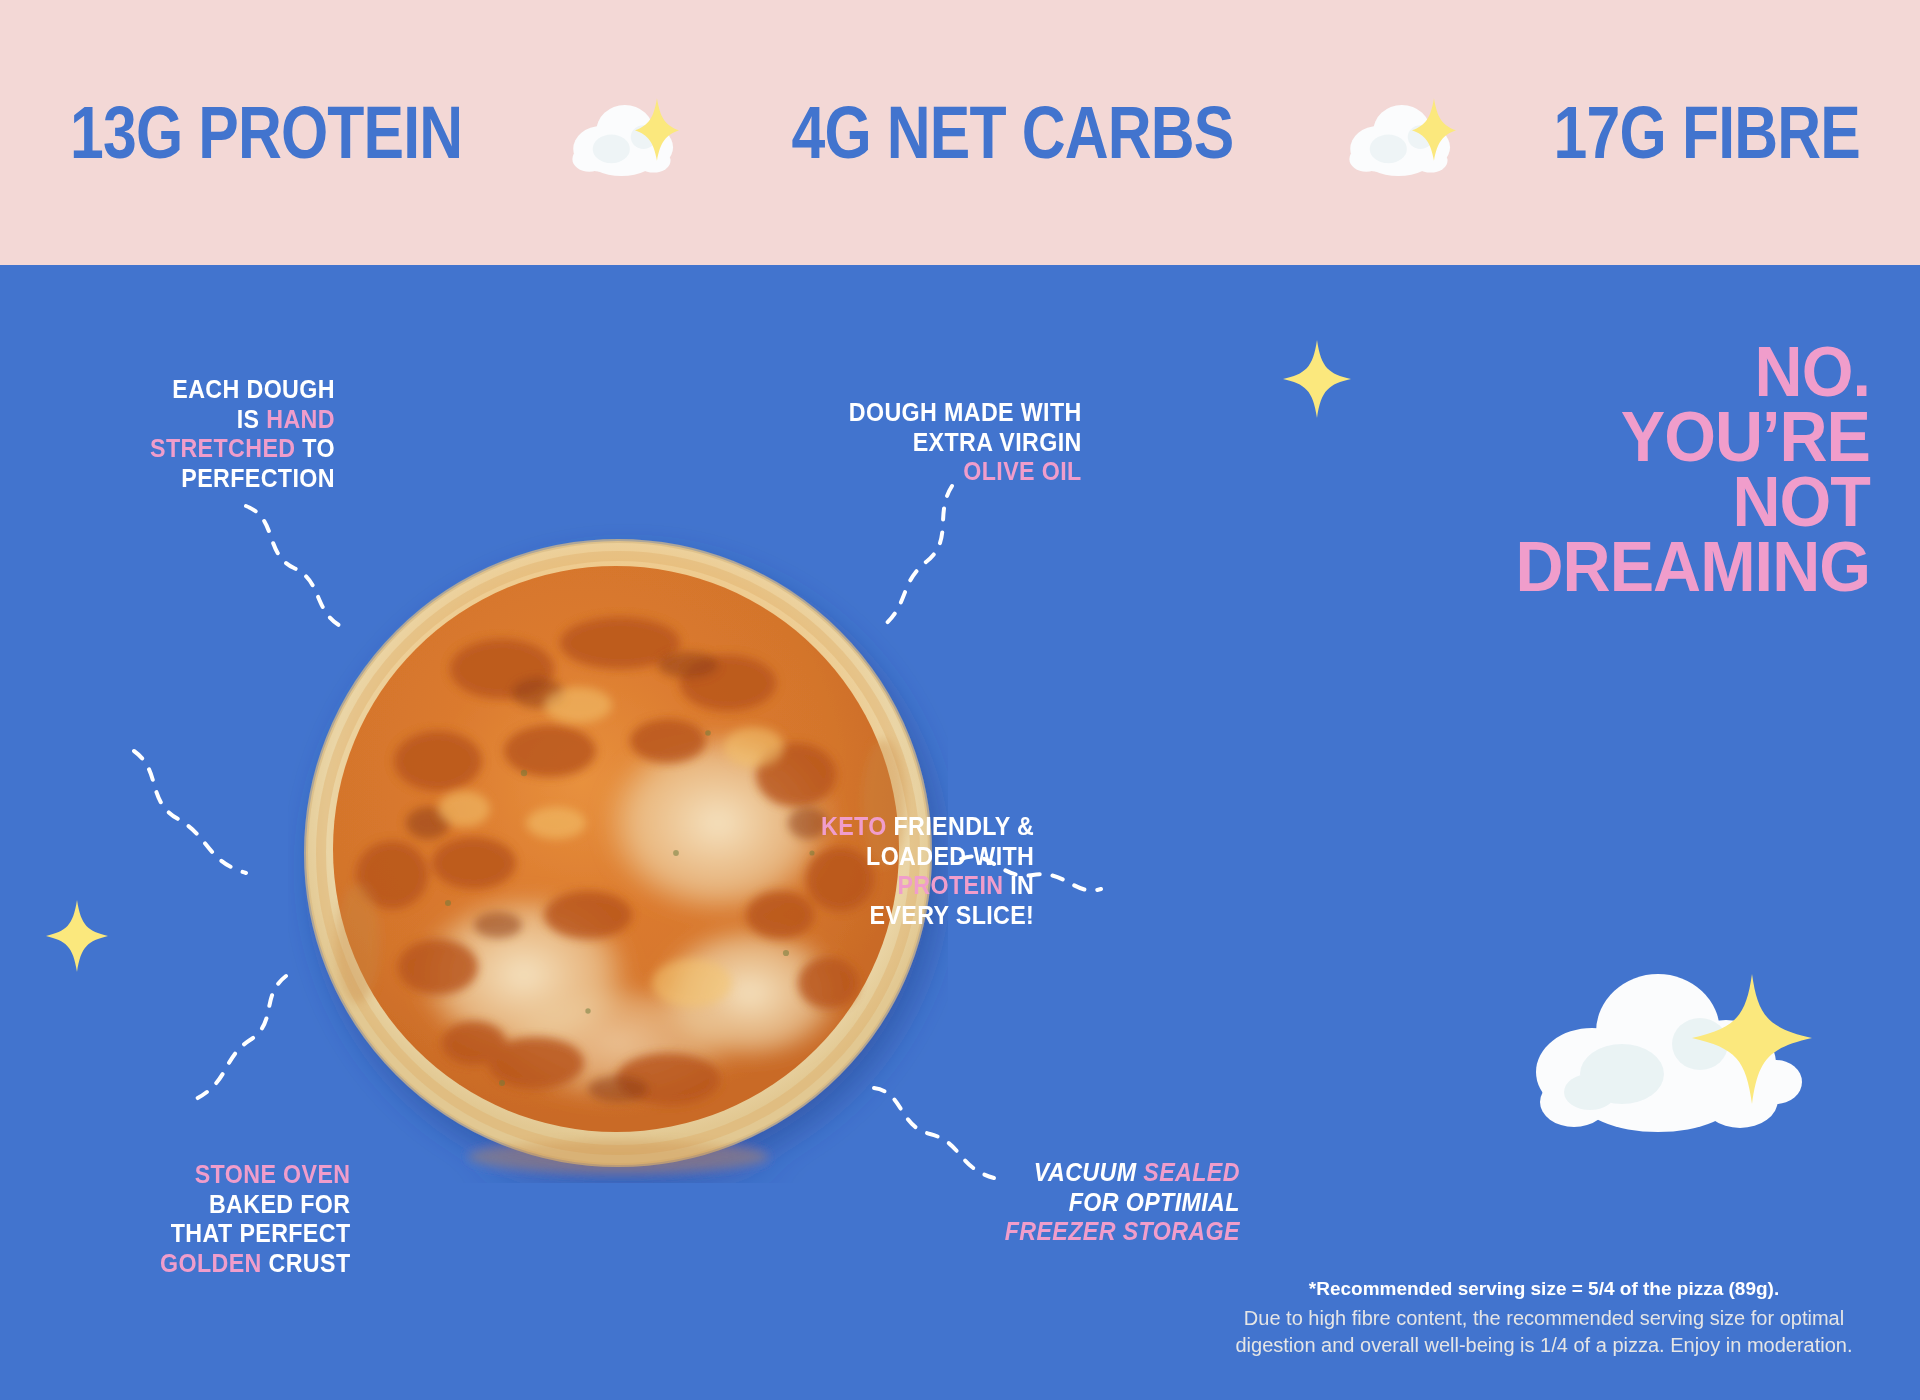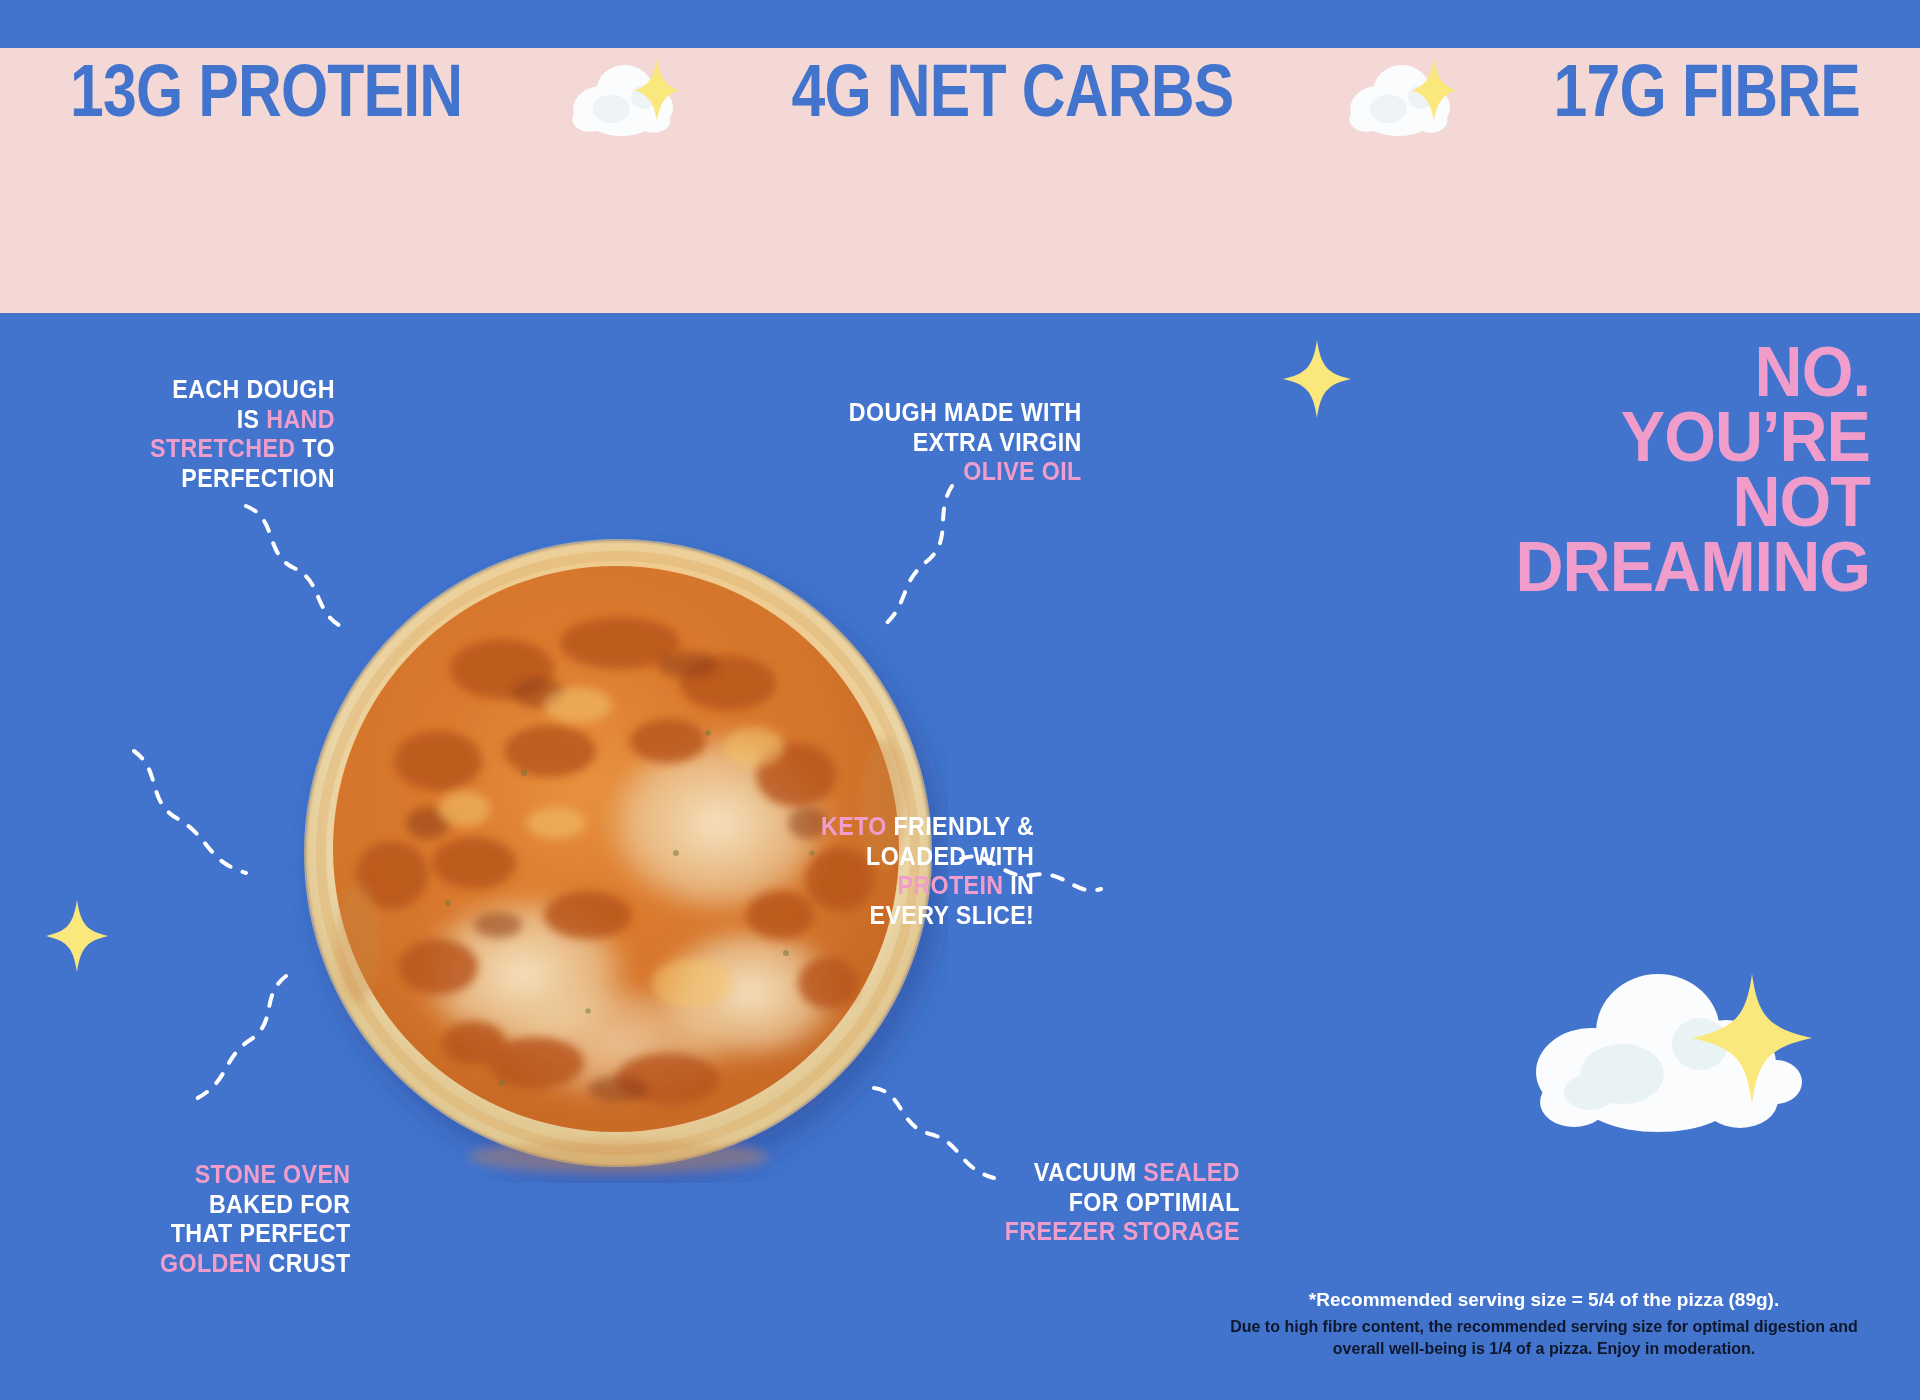--- a/index.html
+++ b/index.html
@@ -14,23 +14,22 @@
     position:relative;
     width:1920px; height:1400px;
     background:#4274CE;
   }
 
   
   .banner {
     position:absolute; left:0; top:0;
     width:1920px; height:265px;
     background:#F3D8D6;
-    display:flex; align-items:flex-start; justify-content:center;
+    display:flex; align-items:center; justify-content:center;
     gap:64px;
-    margin-top:48px;
   }
   .banner-stat {
     font-family:"Liberation Sans", sans-serif;
     font-weight:bold;
     font-size:74px;
     letter-spacing:-1px;
     color:#4274CE;
     transform:scaleX(0.82);
     transform-origin:center;
     white-space:nowrap;
@@ -72,21 +71,21 @@
   .callout.left  .ln { transform-origin:left center; }
   .callout.right .ln { transform-origin:right center; text-align:right; }
   .callout.right { text-align:right; }
 
   #callout-hand-stretched { left:150px; top:375px; }
   #callout-faba-bean      { left:88px;  top:635px; }
   #callout-stone-oven     { left:160px; top:1112px;margin-top:48px; }
   #callout-olive-oil      { left:840px; top:398px; text-align:right; }
   #callout-olive-oil .ln  { transform-origin:center center; }
   #callout-keto           { right:886px; top:812px; }
-  #callout-vacuum         { right:680px; top:1158px; }
+  #callout-vacuum         { right:680px; top:1158px;font-style:italic; }
 
   
   .connector { position:absolute; pointer-events:none; }
   .connector svg { display:block; overflow:visible; }
   .connector path {
     fill:none; stroke:#FFFFFF; stroke-width:4;
     stroke-linecap:round; stroke-dasharray:11 13;
   }
 
   
@@ -102,22 +101,22 @@
     position:absolute;
     right:56px; bottom:40px;
     width:640px;
     text-align:center;
     color:#FFFFFF;
   }
   .footnote .fn-main {
     font-size:19px; font-weight:bold; line-height:1.35;
   }
   .footnote .fn-sub {
-    font-size:16px; font-weight:bold; line-height:1.38; margin-top:3px;
-    color:#0f172a;
+    font-size:20px; font-weight:normal; line-height:1.38; margin-top:3px;
+    color:#e5e5e5;
   }
 </style>
 </head>
 <body>
 
 <div id="poster">
 
   <div class="banner">
 
     <div class="banner-stat">13G PROTEIN</div>

